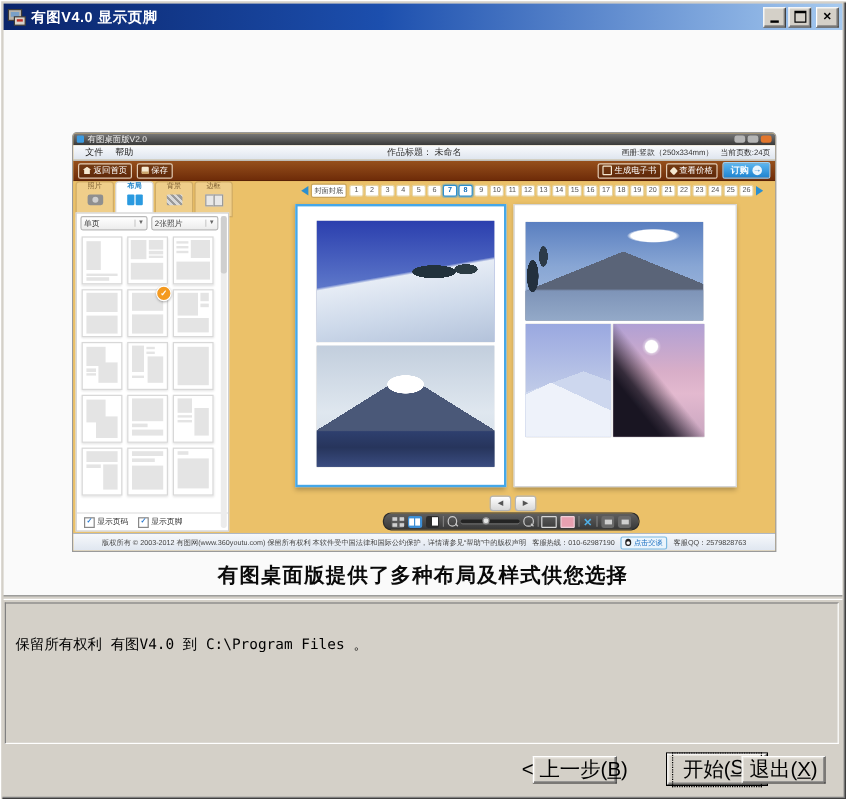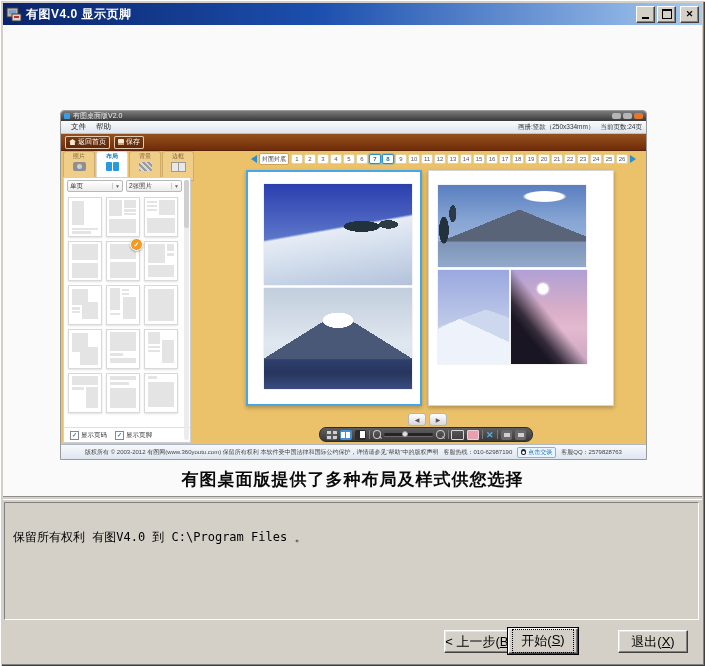--- a/index.html
+++ b/index.html
@@ -200,25 +200,25 @@
   .caption{position:absolute;left:0;top:468px;width:705px;text-align:center;
     font-size:17px;font-weight:600;color:#0a0a0a;letter-spacing:1px;z-index:4;}
   .sunken{position:absolute;left:4px;top:502px;width:695px;height:118px;
     border:1px solid;border-color:#808080 #ffffff #ffffff #808080;background:#d4d0c8;box-sizing:border-box;}
   .install-msg{position:absolute;left:8px;top:26px;font-family:"DejaVu Sans Mono", monospace;
     font-size:12px;color:#000;white-space:pre;}
   
   .dlg-btn{position:absolute;height:23px;background:#d4d0c8;
     border:1px solid;border-color:#ffffff #404040 #404040 #ffffff;
     box-shadow:inset -1px -1px 0 #808080, inset 1px 1px 0 #e8e4dc;
-    font-size:13px;color:#000;display:flex;align-items:center;justify-content:center;
+    font-size:17px;color:#000;display:flex;align-items:center;justify-content:center;
     box-sizing:border-box;white-space:nowrap;}
   .dlg-btn .u{text-decoration:underline;}
   .btn-back{left:444px;top:630px;width:70px;}
-  .btn-start{left:508px;top:628px;width:70px;height:26px;box-shadow:0 0 0 1px #000, inset -1px -1px 0 #808080, inset 1px 1px 0 #e8e4dc;}
+  .btn-start{left:556px;top:628px;width:83px;height:26px;box-shadow:0 0 0 1px #000, inset -1px -1px 0 #808080, inset 1px 1px 0 #e8e4dc;}
   .btn-start .focus{border:1px dotted #000;padding:2px 8px;display:flex;}
   .btn-exit{left:618px;top:630px;width:70px;}
 </style>
 </head>
 <body>
 
 <div class="titlebar">
   <svg class="ticon" viewBox="0 0 16 16">
     <rect x="1" y="2" width="11" height="9" fill="#b8b4ac" stroke="#403c38" stroke-width="1"></rect>
     <rect x="3" y="4" width="7" height="4" fill="#7aa0c8"></rect>
@@ -253,35 +253,53 @@
   <div class="app-title">
     <span class="aicon"></span>
     <span class="atext">有图桌面版V2.0</span>
     <span class="awin-btns">
       <span class="awin-b"></span>
       <span class="awin-b"></span>
       <span class="awin-b c"></span>
     </span>
   </div>
   <div class="app-menu">
+    <span class="docline">
+      <span>作品标题：</span>
+      <span>未命名</span>
+    </span>
     <span class="m">文件</span>
     <span class="m">帮助</span>
     <span class="info">
       <span>画册:竖款（250x334mm）</span>
       <span>当前页数:24页</span>
     </span>
   </div>
   <div class="app-tools">
     <span class="tool-btn">
       <span class="ico ico-home"></span>
       <span>返回首页</span>
     </span>
     <span class="tool-btn">
       <span class="ico ico-save"></span>
       <span>保存</span>
+    </span>
+    <span class="tool-right">
+      <span class="tool-btn">
+        <span class="ico ico-book"></span>
+        <span>生成电子书</span>
+      </span>
+      <span class="tool-btn">
+        <span class="ico ico-tag"></span>
+        <span>查看价格</span>
+      </span>
+      <span class="order-btn">
+        <span>订购</span>
+        <span class="order-arrow">→</span>
+      </span>
     </span>
   </div>
 
   <div class="app-content">
 
     <div class="tabs">
       <div class="tab">
         <span class="tlabel">照片</span>
         <span class="icam"></span>
       </div>

